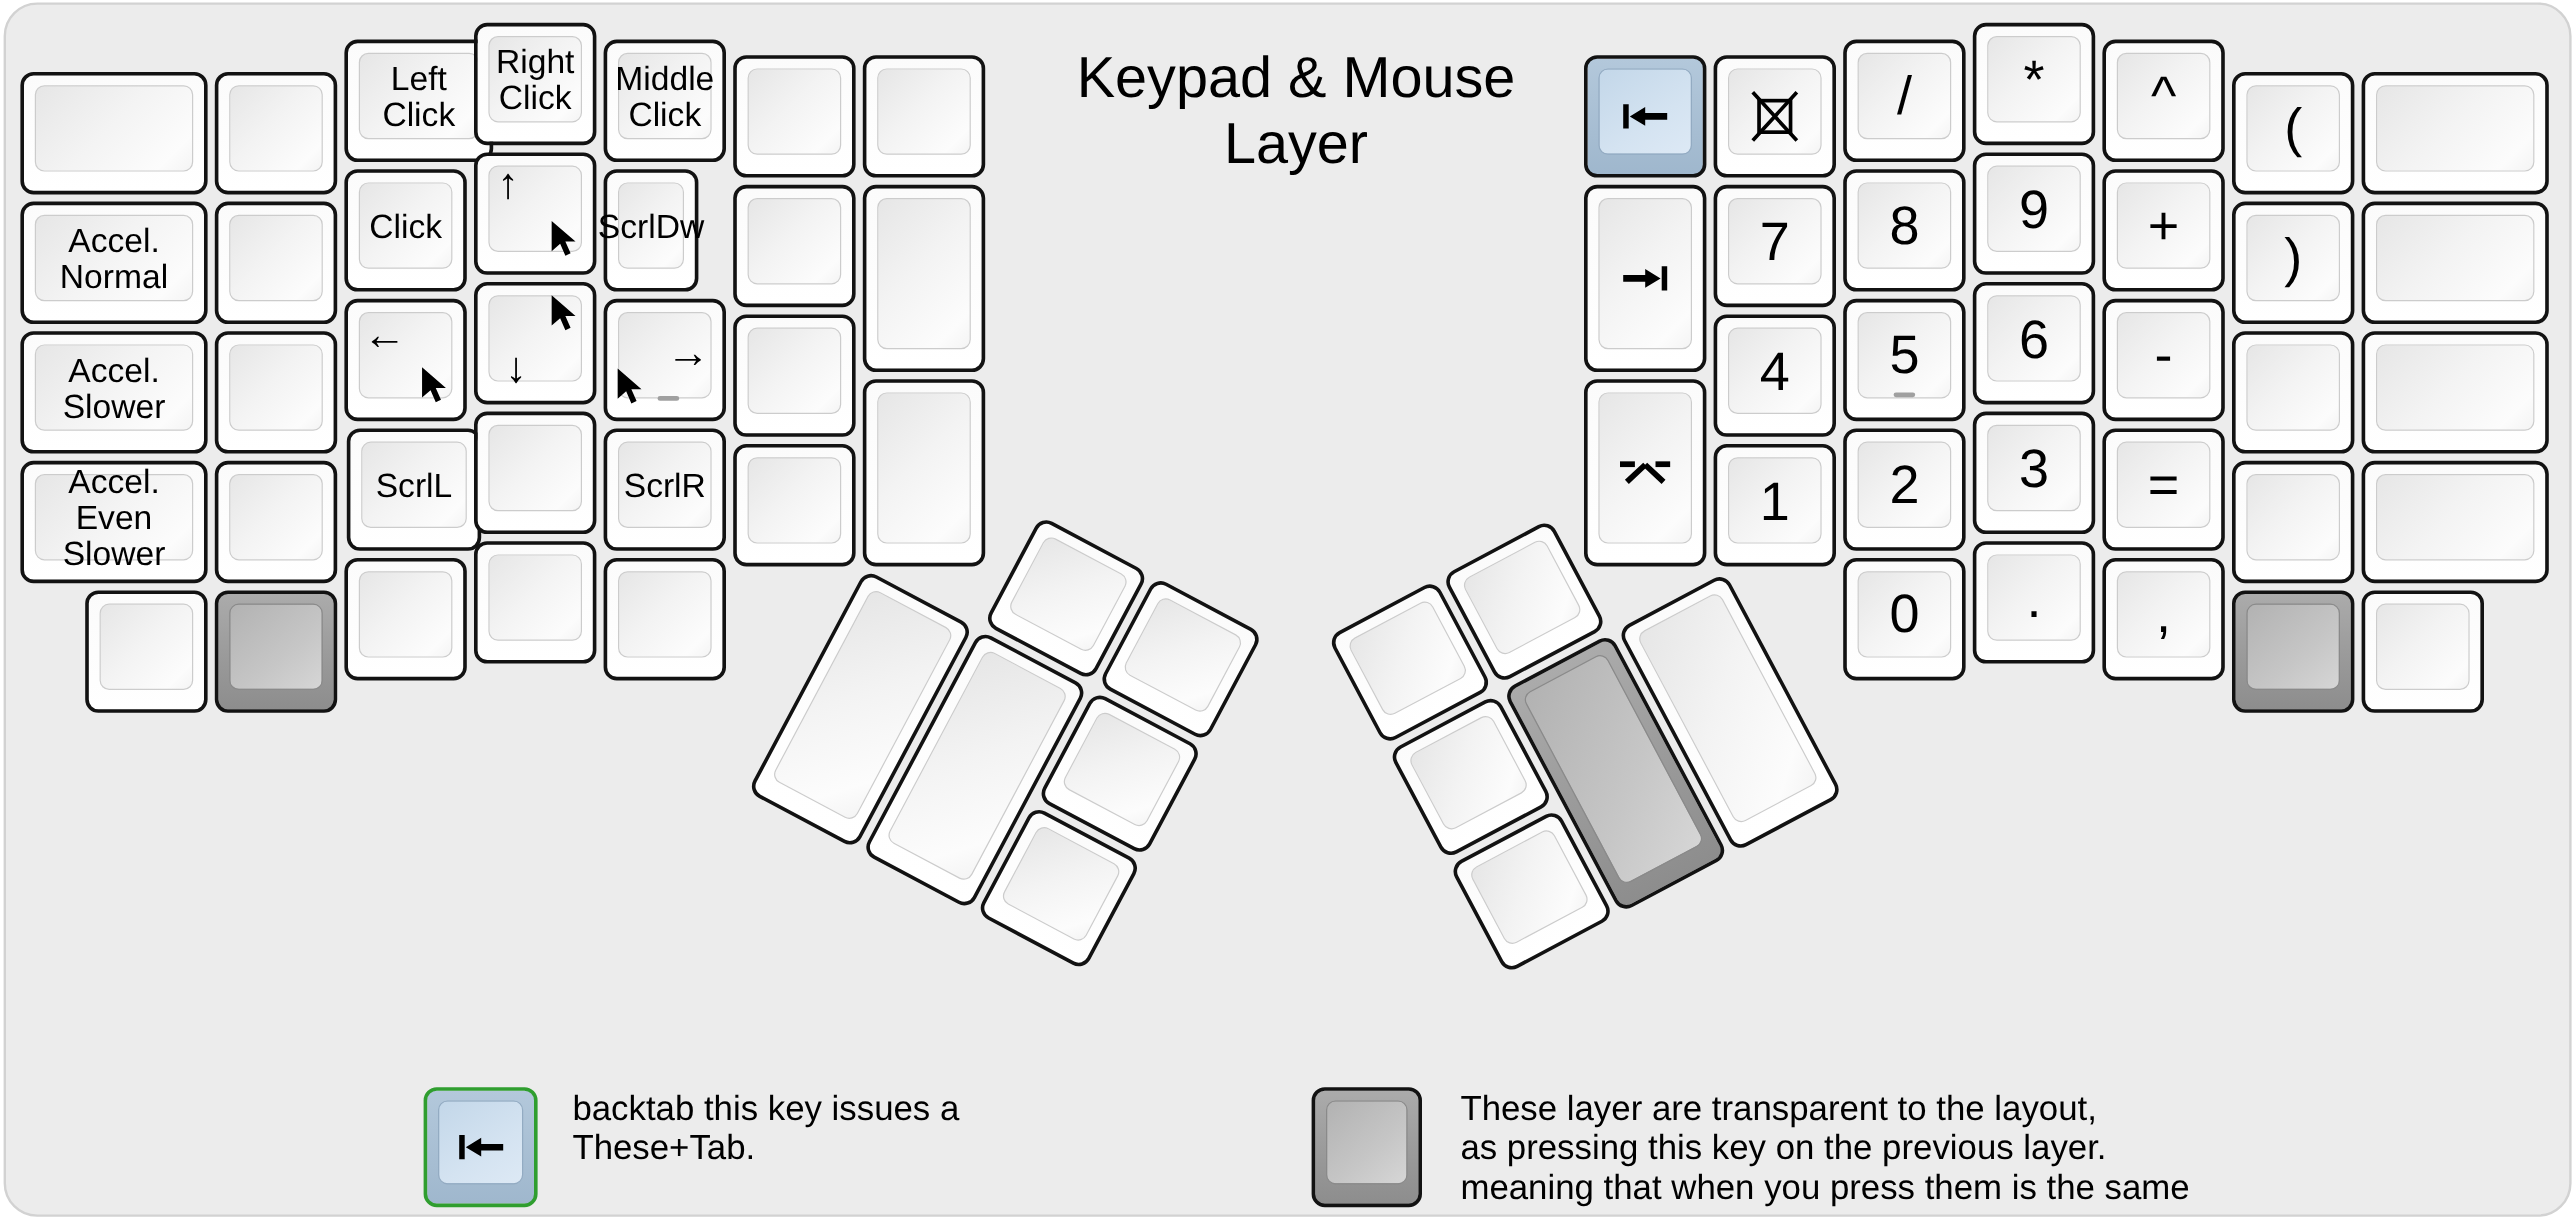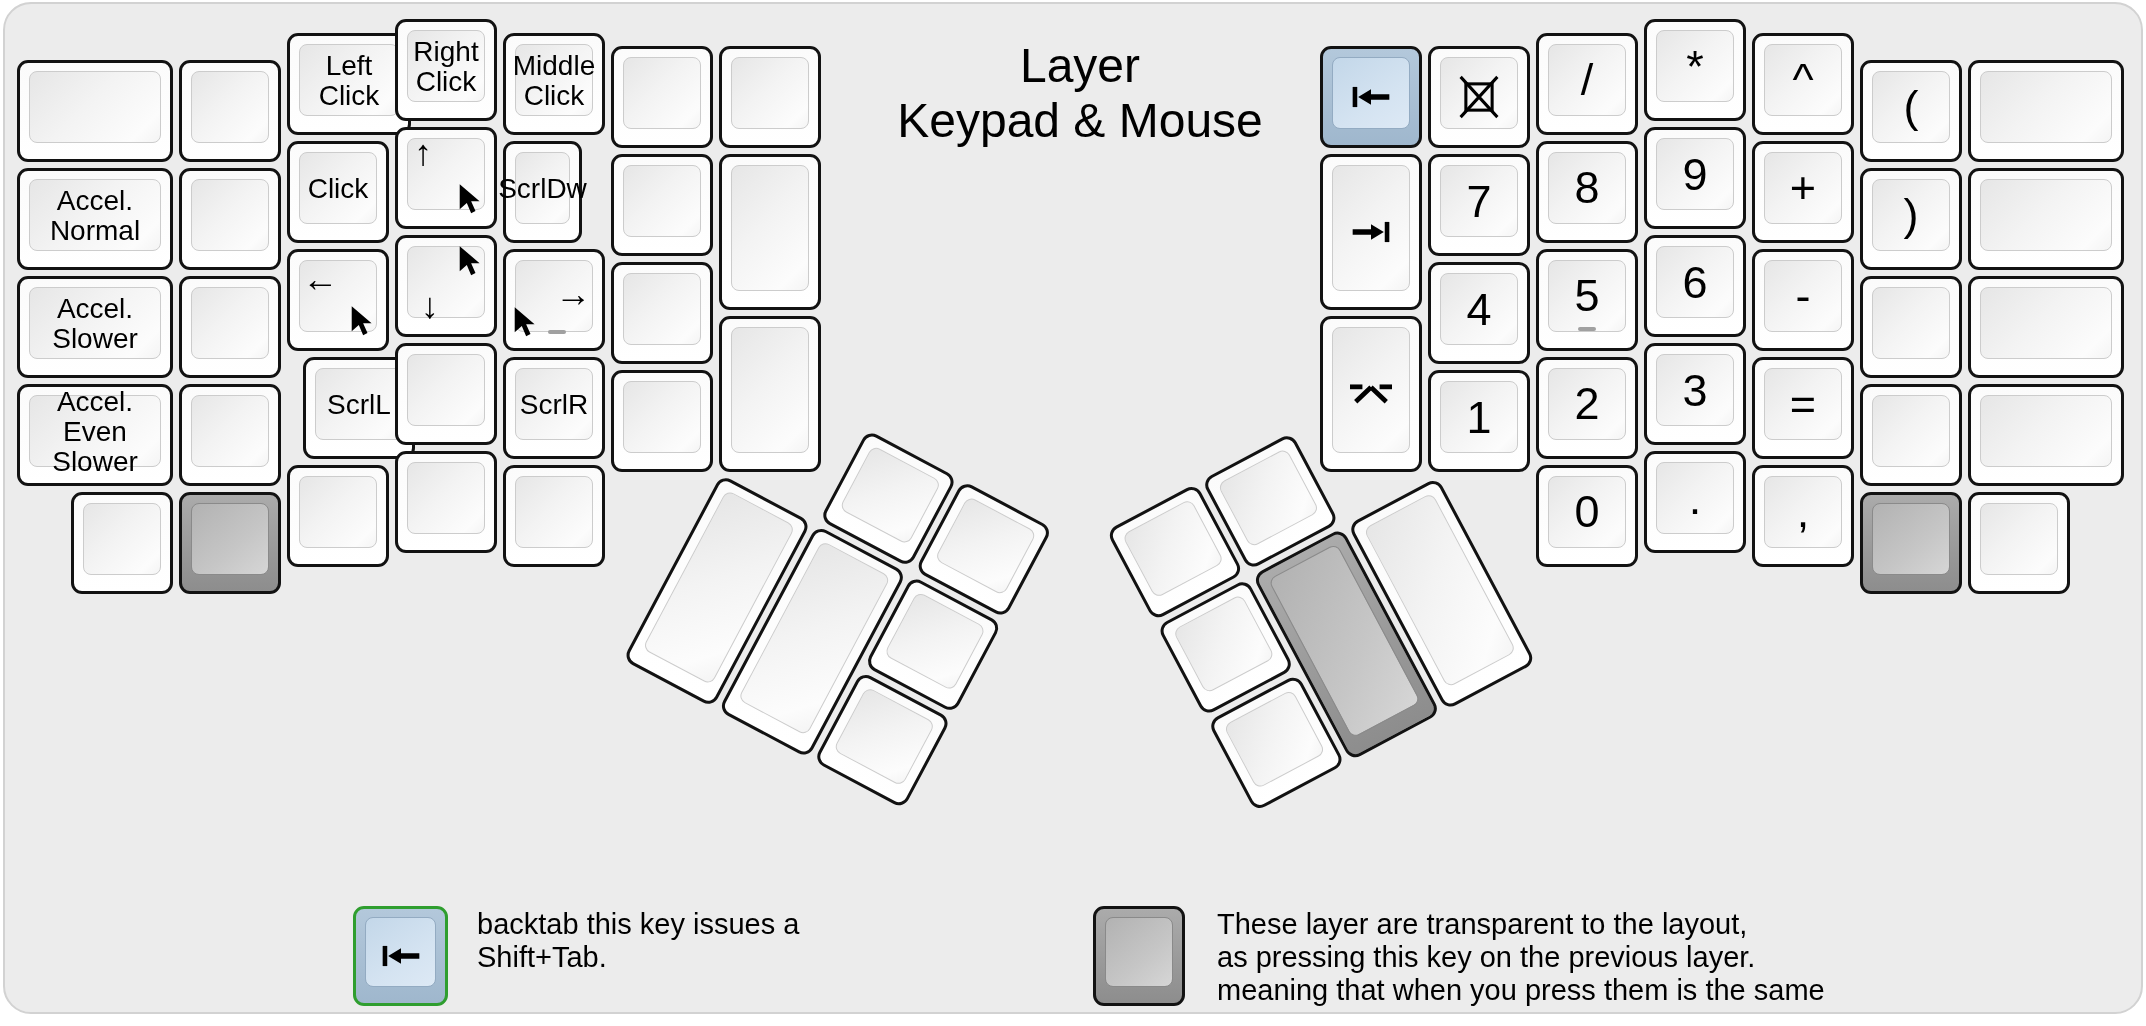--- a/index.html
+++ b/index.html
@@ -41,22 +41,22 @@
   .legend-text{position:absolute;font-size:29px;line-height:33px;}
   .icon{display:inline-flex;align-items:center;justify-content:center;}
 </style>
 </head>
 <body>
 
 <div id="stage">
   <div class="frame"></div>
 
   <div class="title">
+    <div>Keypad &amp; Mouse</div>
     <div>Layer</div>
-    <div>Keypad &amp; Mouse</div>
   </div>
 
   <div id="left-half" class="half" style="left: 17px; top: 19px;">
       <div class="key" style="left: 0px; top: 40.5px; width: 156px; height: 102px;">
         <div class="cap"></div>
         <div class="face"></div>
       </div>
       <div class="key" style="left: 0px; top: 148.5px; width: 156px; height: 102px;">
         <div class="cap"></div>
         <div class="face">
@@ -128,21 +128,21 @@
       </div>
       <div class="key" style="left: 270px; top: 229.5px; width: 102px; height: 102px;">
         <div class="cap"></div>
         <div class="face">
           <span class="arrow pos-tl">←</span>
           <span class="cursor pos-br"><svg width="24" height="32" viewBox="0 0 20 28">
               <path d="M1 1 V23 L7.2 17.6 L11 26.4 L14.8 24.6 L11 16 H18.4 Z" fill="#000"></path>
             </svg></span>
         </div>
       </div>
-      <div class="key" style="left: 286px; top: 337.5px; width: 112px; height: 102px;">
+      <div class="key" style="left: 272px; top: 337.5px; width: 112px; height: 102px;">
         <div class="cap"></div>
         <div class="face">
           <div class="text">
             <div>ScrlL</div>
           </div>
         </div>
       </div>
       <div class="key" style="left: 270px; top: 445.5px; width: 102px; height: 102px;">
         <div class="cap"></div>
         <div class="face"></div>
@@ -509,21 +509,21 @@
         <span class="icon">
           <svg width="44" height="26" viewBox="0 0 48 28">
             <path d="M4 3 h5 v22 h-5 z" fill="#000"></path>
             <path d="M10 14 L24 5.5 V11 H44 V17 H24 V22.5 Z" fill="#000"></path>
           </svg>
         </span>
       </div>
   </div>
   <div class="legend-text" id="legend-backtab-text" style="left:477px;top:908px;">
       <div>backtab this key issues a</div>
-      <div>Shift+Tab.</div>
+      <div>These+Tab.</div>
     </div>
 
   <div class="key gray" style="left:1093px;top:906px;width:92px;height:100px;">
     <div class="cap"></div>
   </div>
   <div class="legend-text" id="legend-transparent-text" style="left:1217px;top:908px;">
       <div>These layer are transparent to the layout,</div>
       <div>as pressing this key on the previous layer.</div>
       <div>meaning that when you press them is the same</div>
     </div>

